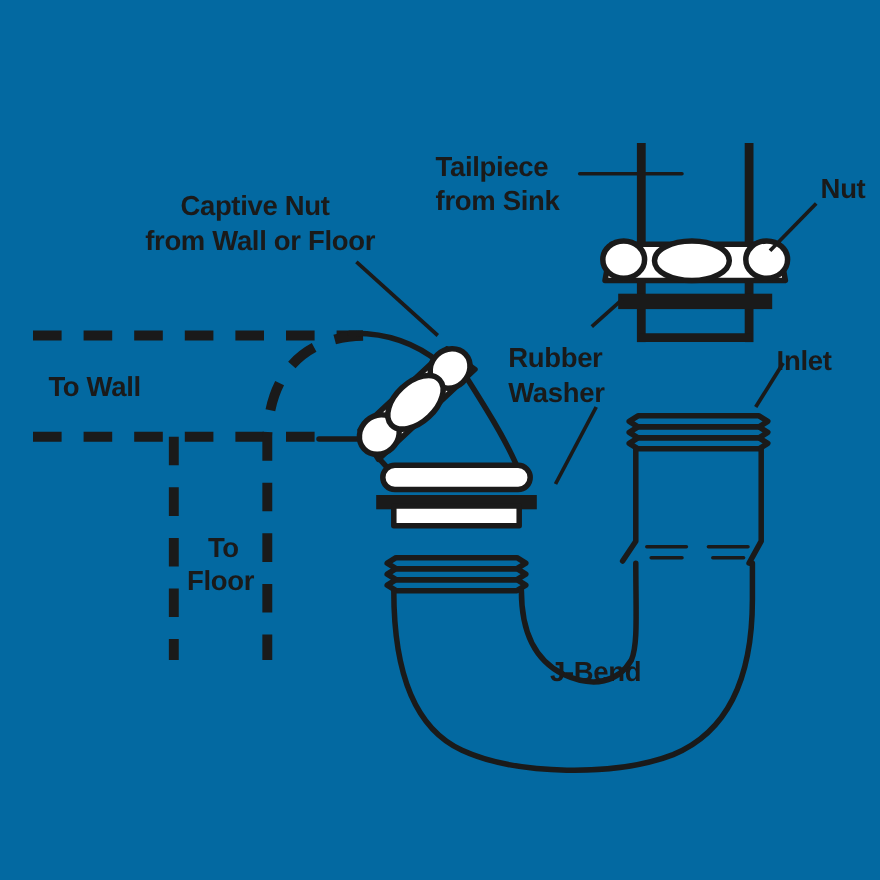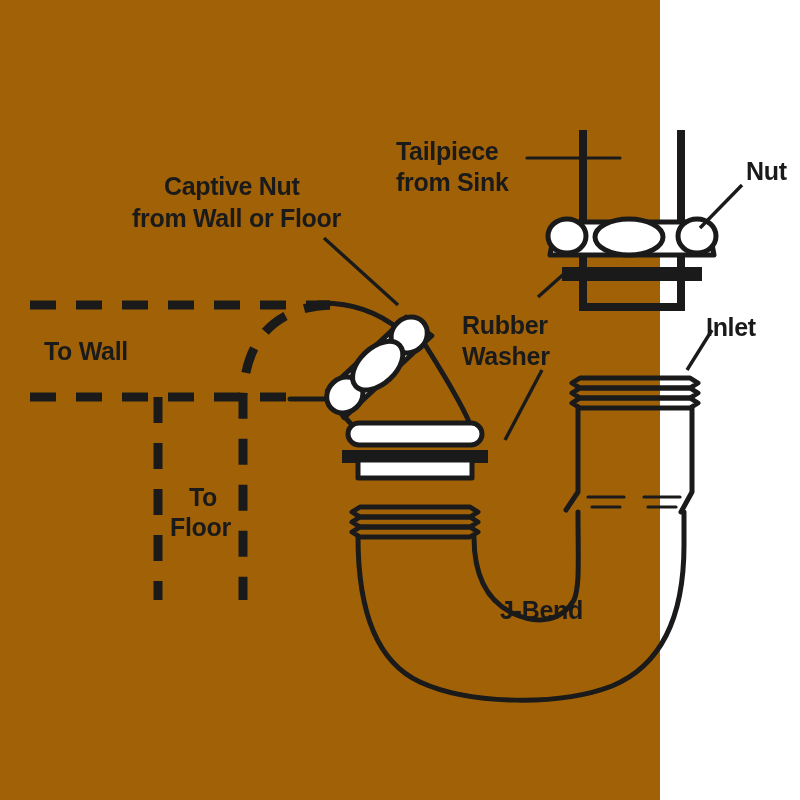--- a/index.html
+++ b/index.html
@@ -9,23 +9,23 @@
     background: #ffffff;
   }
   body {
     width: 800px;
     height: 800px;
     overflow: hidden;
     font-family: "Liberation Sans", sans-serif;
   }
   #diagram-root {
     position: relative;
-    width: 660px;
+    width: 800px;
     height: 800px;
-    background: #a16207;
+    background: #0369a1;
   }
   svg#plumbing-svg {
     display: block;
     width: 800px;
     height: 800px;
   }
   .dia-label {
     font-family: "Liberation Sans", sans-serif;
     font-weight: bold;
     fill: #1a1a1a;

